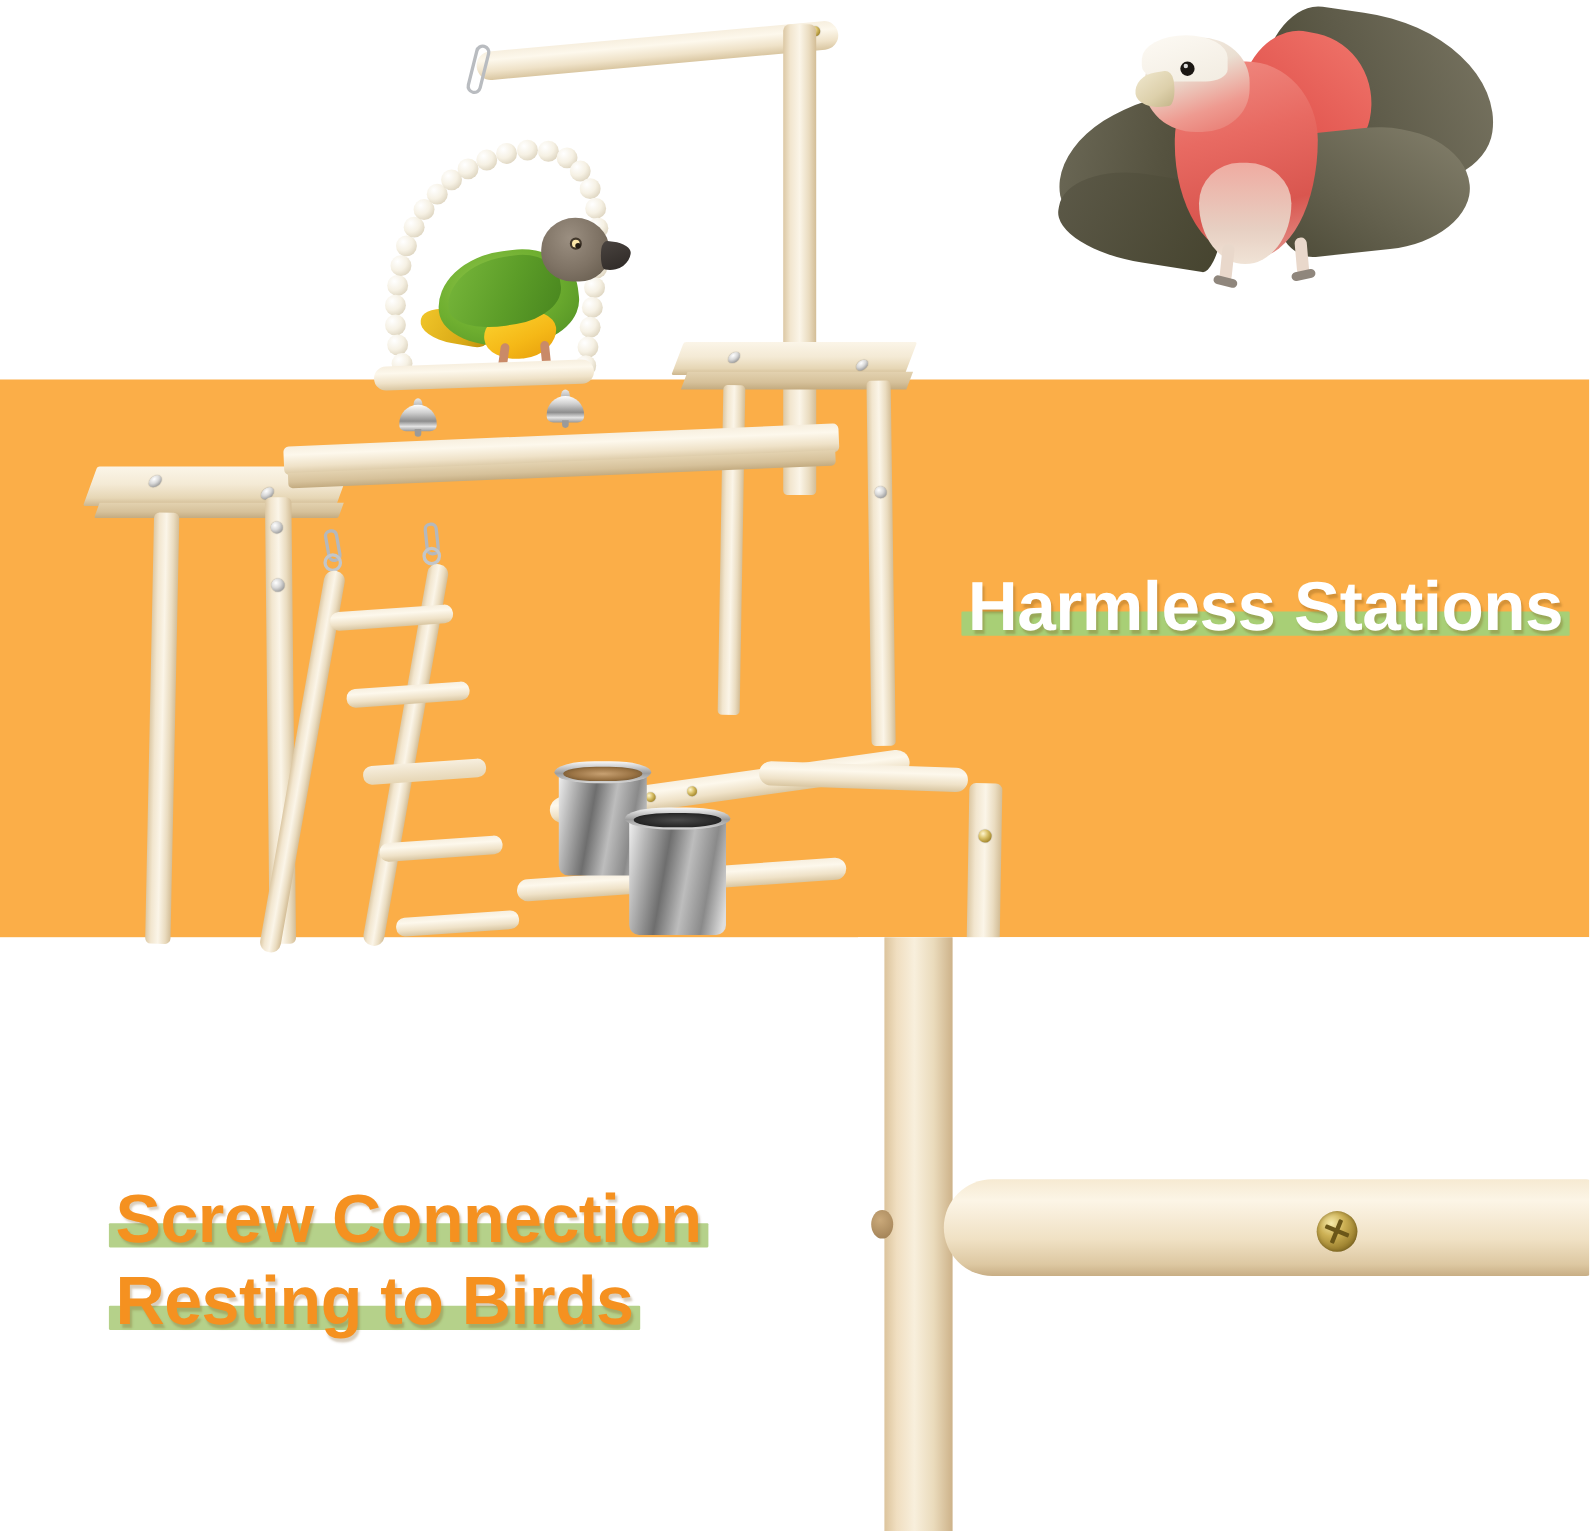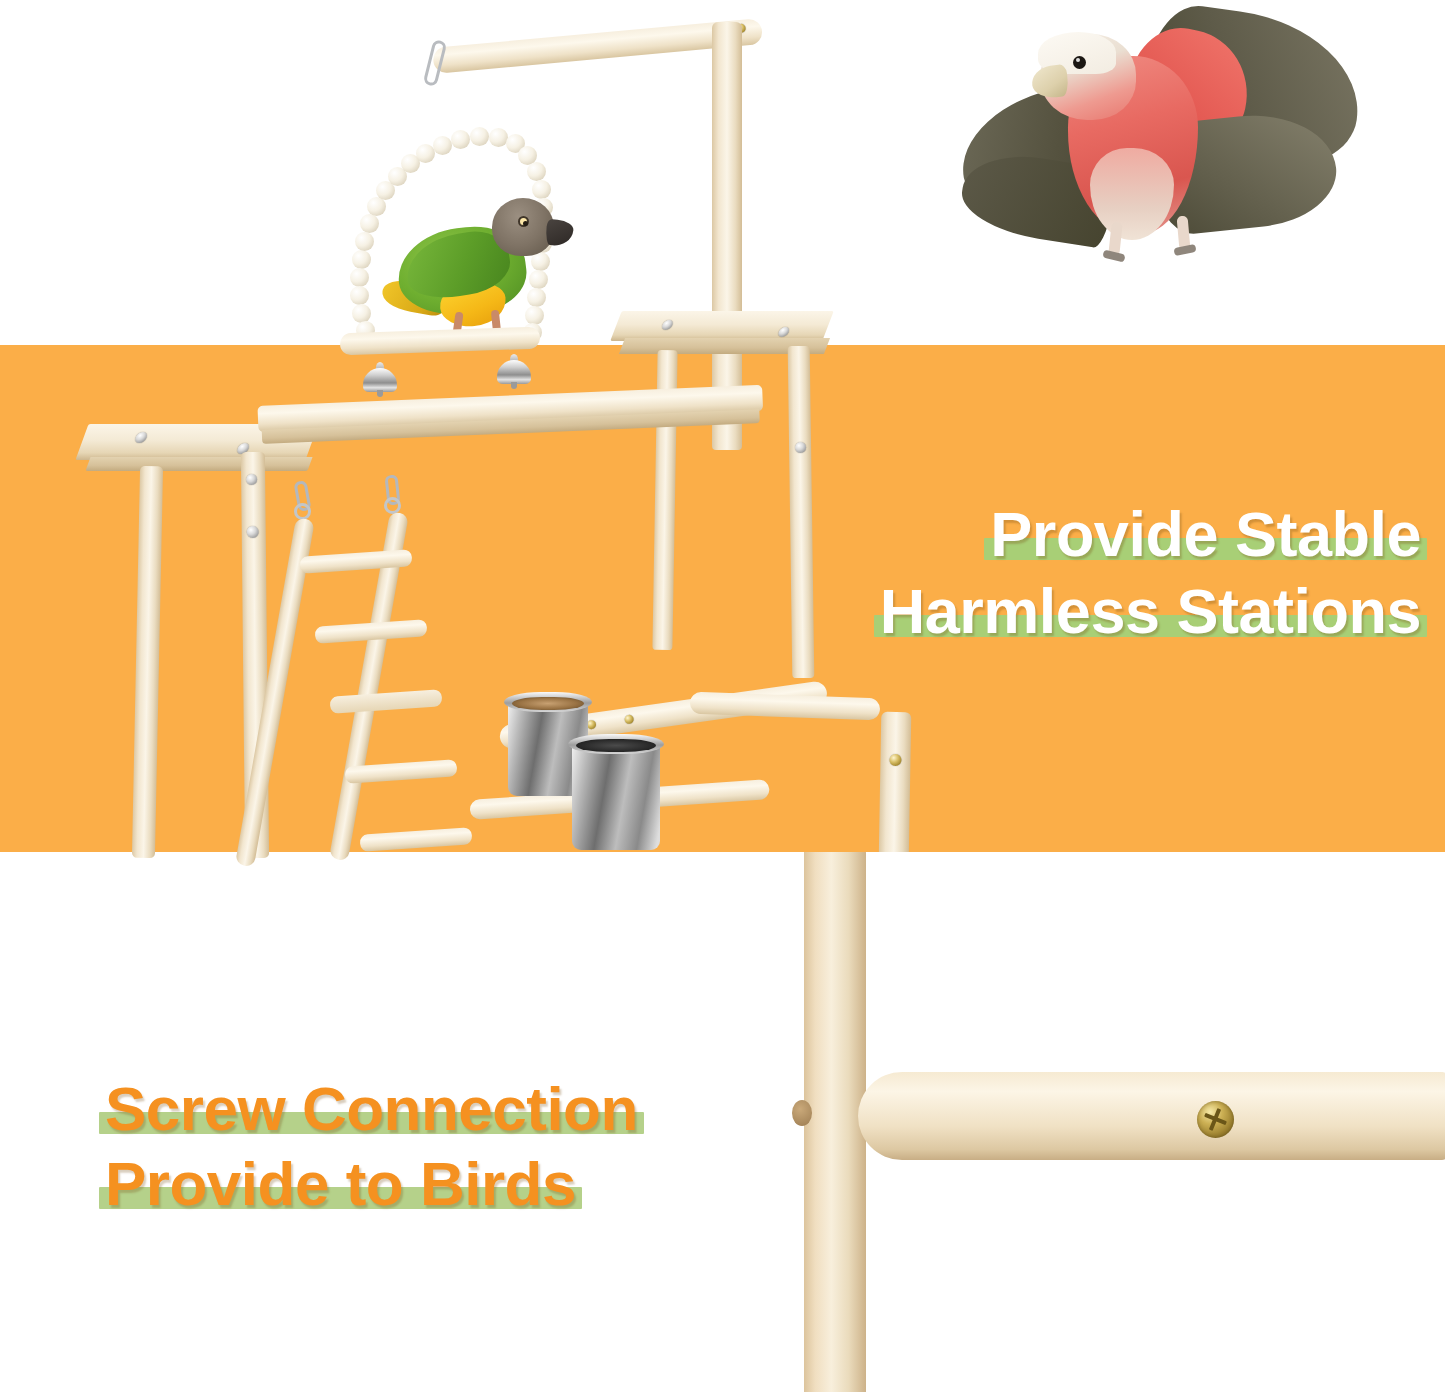--- a/index.html
+++ b/index.html
@@ -491,34 +491,31 @@
   </div>
 
   <div id="closeup">
     <div id="cu-post"></div>
     <div id="cu-dowel"></div>
     <div id="cu-nub"></div>
     <div id="cu-screw"></div>
   </div>
 
   <div id="callout-top" class="callout">
-    <div class="line">
-      <span class="hl"></span>
-      <span class="txt">Provide Stable</span>
-    </div><br>
+    <br>
     <div class="line">
       <span class="hl"></span>
       <span class="txt">Harmless Stations</span>
     </div>
   </div>
 
   <div id="callout-bottom" class="callout">
     <div class="line">
       <span class="hl"></span>
       <span class="txt">Screw Connection</span>
     </div><br>
     <div class="line">
       <span class="hl"></span>
-      <span class="txt">Provide to Birds</span>
+      <span class="txt">Resting to Birds</span>
     </div>
   </div>
 
 </div>
 
 </body></html>

